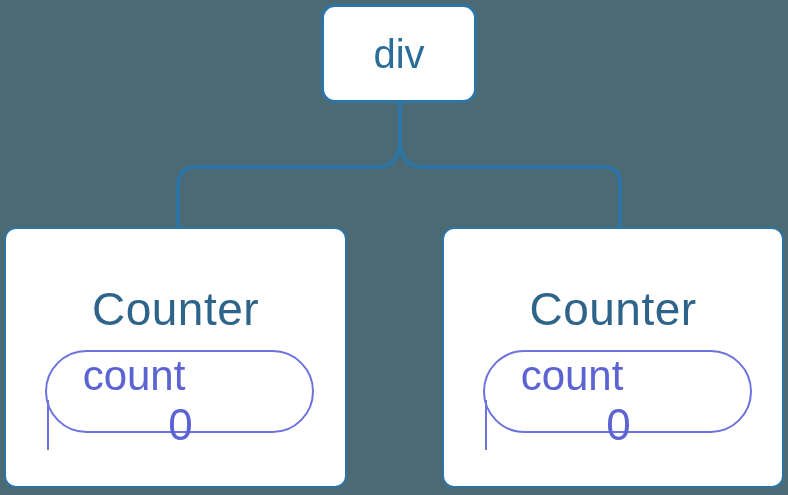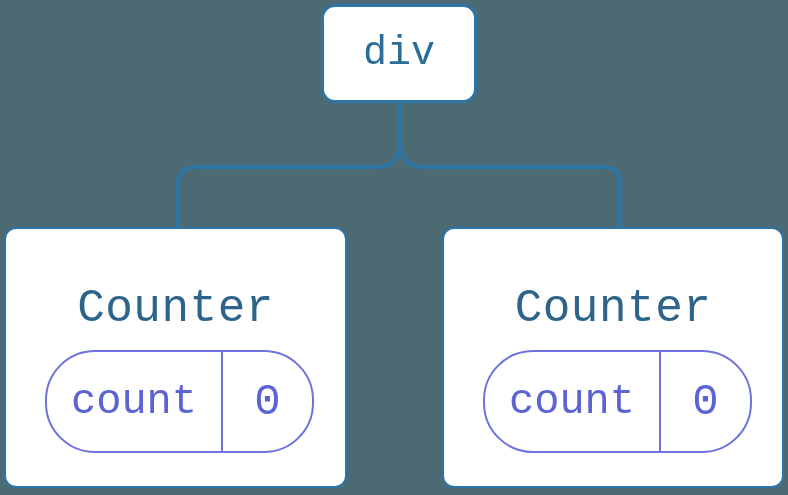--- a/index.html
+++ b/index.html
@@ -25,21 +25,20 @@
   }
   .connector path {
     fill: none;
     stroke: #2c75a6;
     stroke-width: 4;
   }
   .node {
     position: absolute;
     background: #ffffff;
     box-sizing: border-box;
-    font-family: Liberation Mono, monospace;
   }
   .node.root {
     left: 321px;
     top: 4px;
     width: 156px;
     height: 99px;
     border: 3px solid #2c75a6;
     border-radius: 14px;
     display: flex;
     align-items: center;
@@ -68,27 +67,28 @@
     font-size: 46px;
     line-height: 1.05;
     color: #2e648a;
     letter-spacing: 0.5px;
   }
   .pill {
     position: absolute;
     left: 39px;
     top: 121px;
     width: 269px;
-    height: 103px;
+    height: 83px;
     box-sizing: border-box;
     border: 2px solid #6d72de;
     border-radius: 50px;
     display: flex;
     align-items: stretch;
     background: #ffffff;
+    flex-direction: column;
   }
   .pill-key {
     box-sizing: border-box;
     width: 174px;
     display: flex;
     align-items: center;
     justify-content: center;
     font-size: 42px;
     color: #5c63d2;
   }

